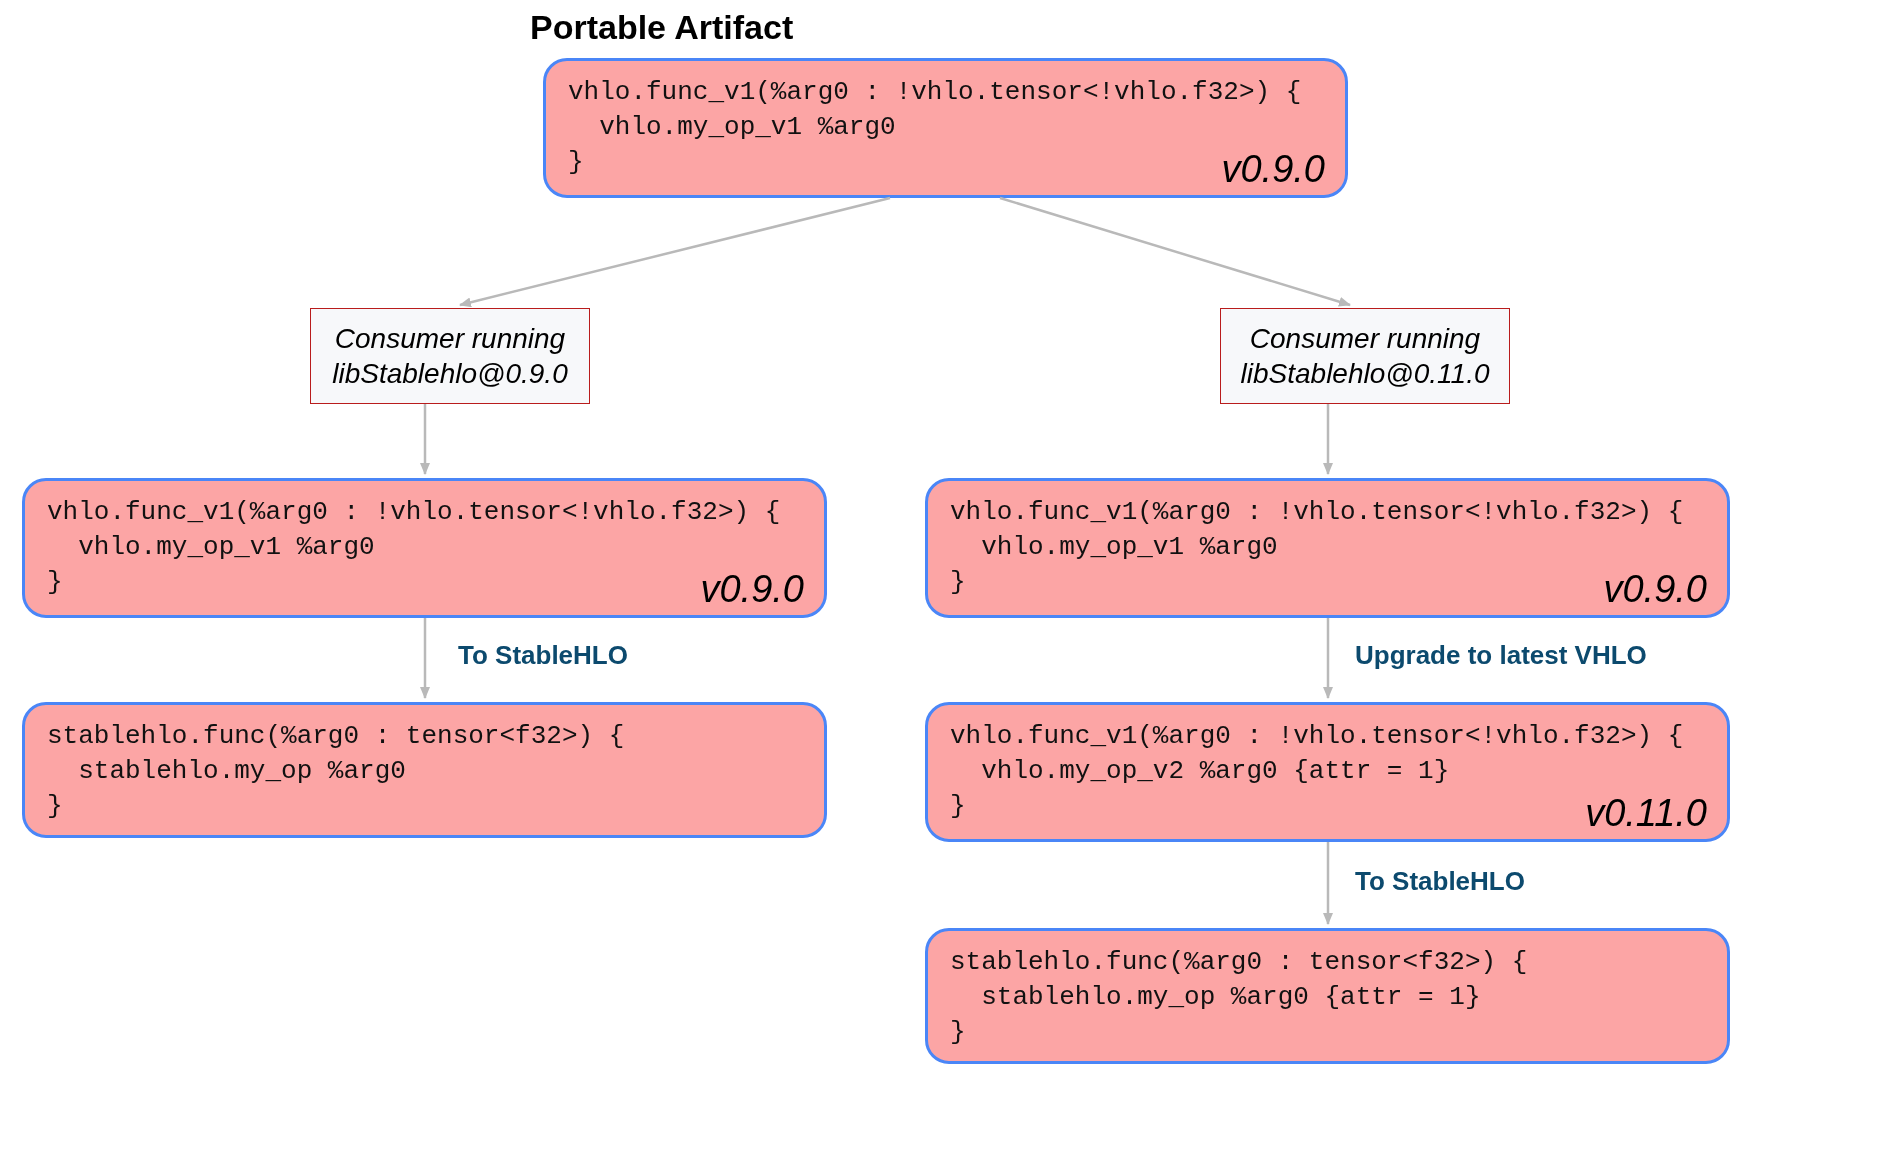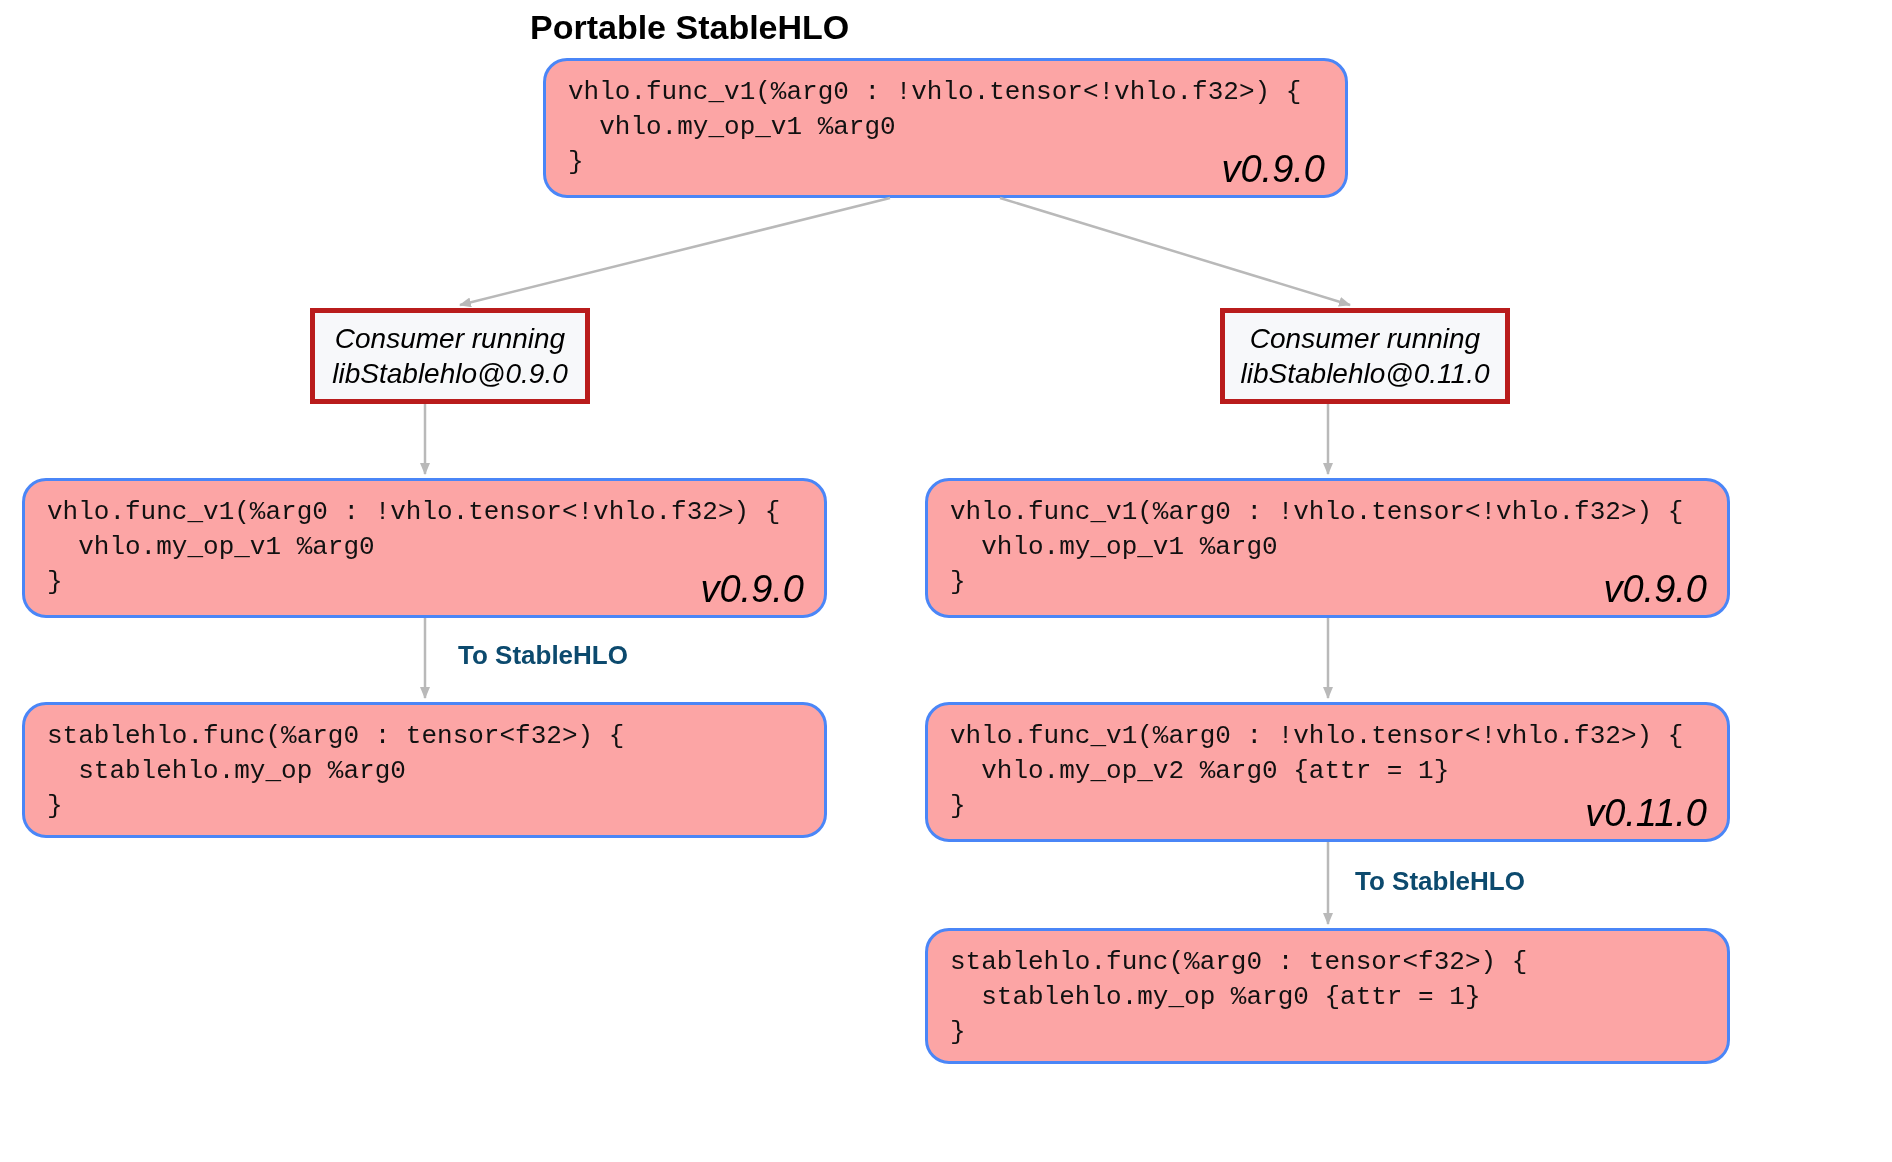--- a/index.html
+++ b/index.html
@@ -40,21 +40,21 @@
     position: absolute;
     right: 20px;
     bottom: 0;
     font-family: Arial, Helvetica, sans-serif;
     font-style: italic;
     font-size: 38px;
     color: #000;
   }
   .consumer-box {
     position: absolute;
-    border: 5px solid #b91c1c;
+    border: 1px solid #b91c1c;
     background: #f7f8fa;
     box-sizing: border-box;
     font-family: Arial, Helvetica, sans-serif;
     font-style: italic;
     font-size: 28px;
     color: #000;
     text-align: center;
     display: flex;
     align-items: center;
     justify-content: center;
@@ -74,21 +74,21 @@
     width: 1892px;
     height: 1162px;
     pointer-events: none;
   }
 </style>
 </head>
 <body>
 
 <div class="canvas">
 
-  <div class="title" style="left:530px; top:8px;">Portable StableHLO</div>
+  <div class="title" style="left:530px; top:8px;">Portable Artifact</div>
 
   <div class="code-box" style="left:543px; top:58px; width:805px; height:140px;">
     <pre>vhlo.func_v1(%arg0 : !vhlo.tensor&lt;!vhlo.f32&gt;) {
   vhlo.my_op_v1 %arg0
 }</pre>
     <span class="version">v0.9.0</span>
   </div>
 
   <div class="consumer-box" style="left:310px; top:308px; width:280px; height:96px;">
     <span style="white-space:pre-line;">Consumer running
@@ -109,20 +109,21 @@
 
   <div class="code-box" style="left:925px; top:478px; width:805px; height:140px;">
     <pre>vhlo.func_v1(%arg0 : !vhlo.tensor&lt;!vhlo.f32&gt;) {
   vhlo.my_op_v1 %arg0
 }</pre>
     <span class="version">v0.9.0</span>
   </div>
 
   <div class="edge-label" style="left:458px; top:640px;">To StableHLO</div>
 
+  <div class="edge-label" style="left:1355px; top:640px;">Upgrade to latest VHLO</div>
 
   <div class="code-box" style="left:22px; top:702px; width:805px; height:136px;">
     <pre>stablehlo.func(%arg0 : tensor&lt;f32&gt;) {
   stablehlo.my_op %arg0
 }</pre>
   </div>
 
   <div class="code-box" style="left:925px; top:702px; width:805px; height:140px;">
     <pre>vhlo.func_v1(%arg0 : !vhlo.tensor&lt;!vhlo.f32&gt;) {
   vhlo.my_op_v2 %arg0 {attr = 1}

